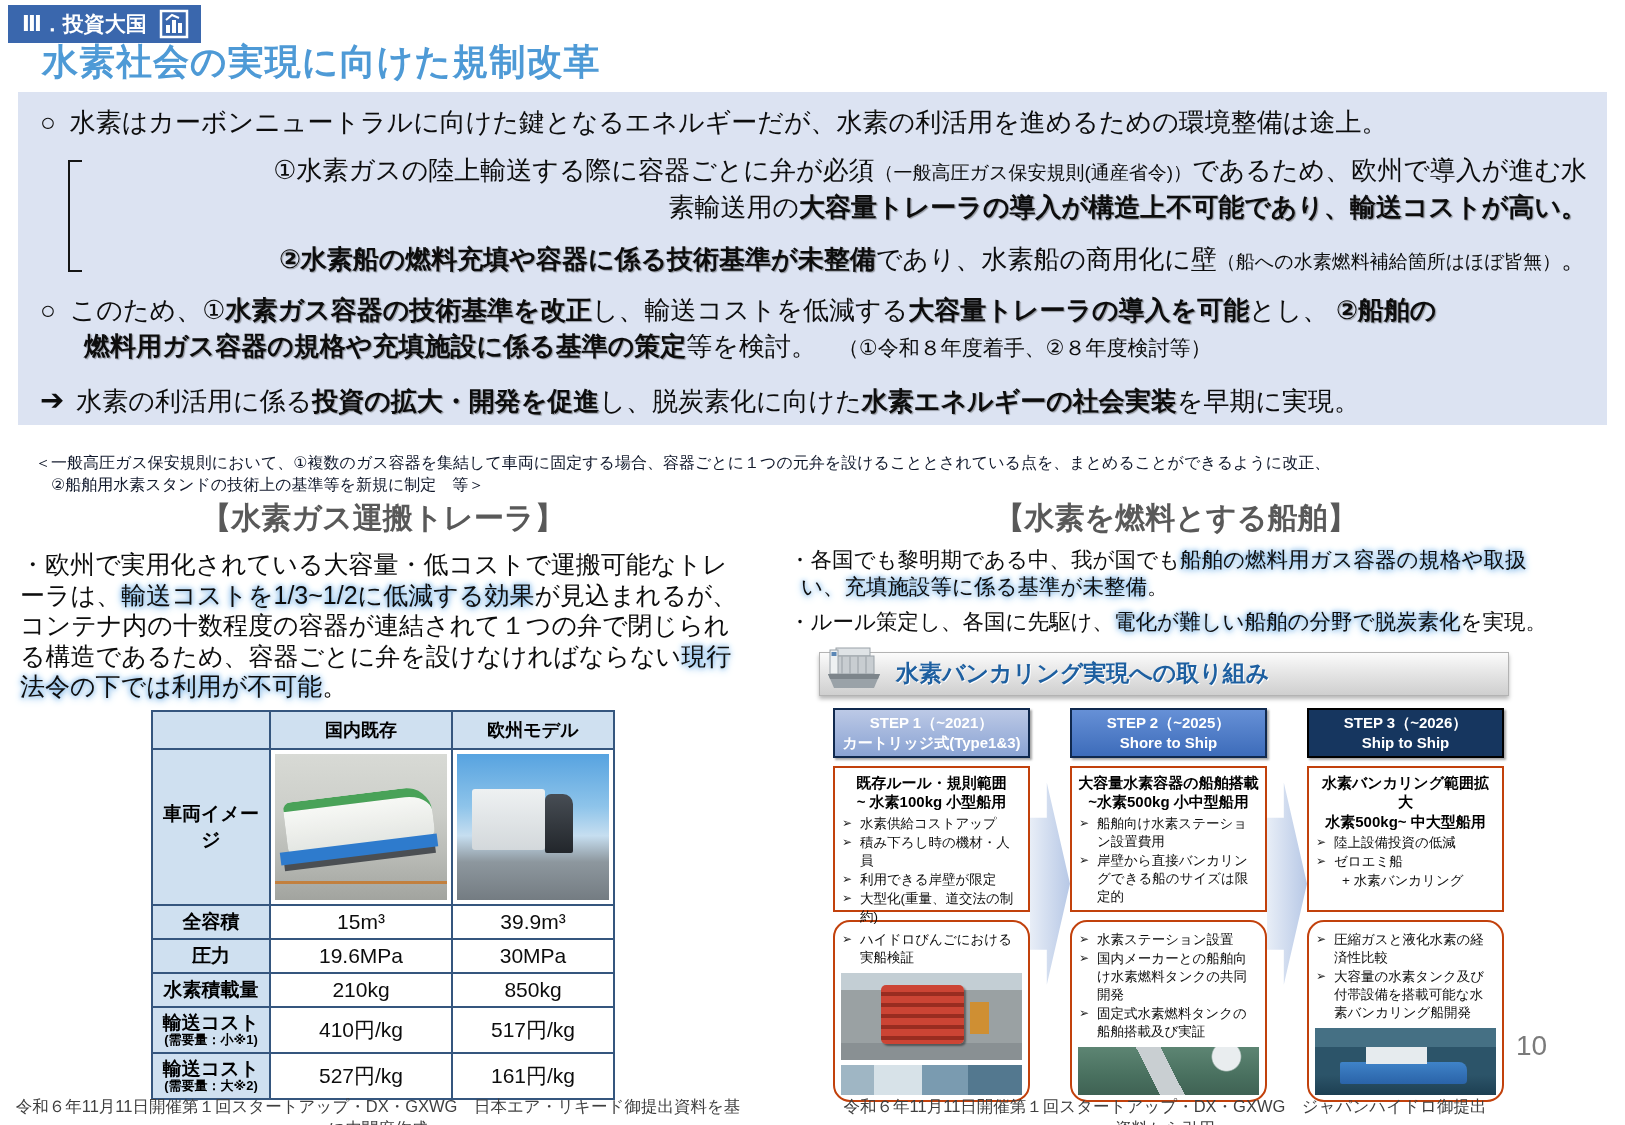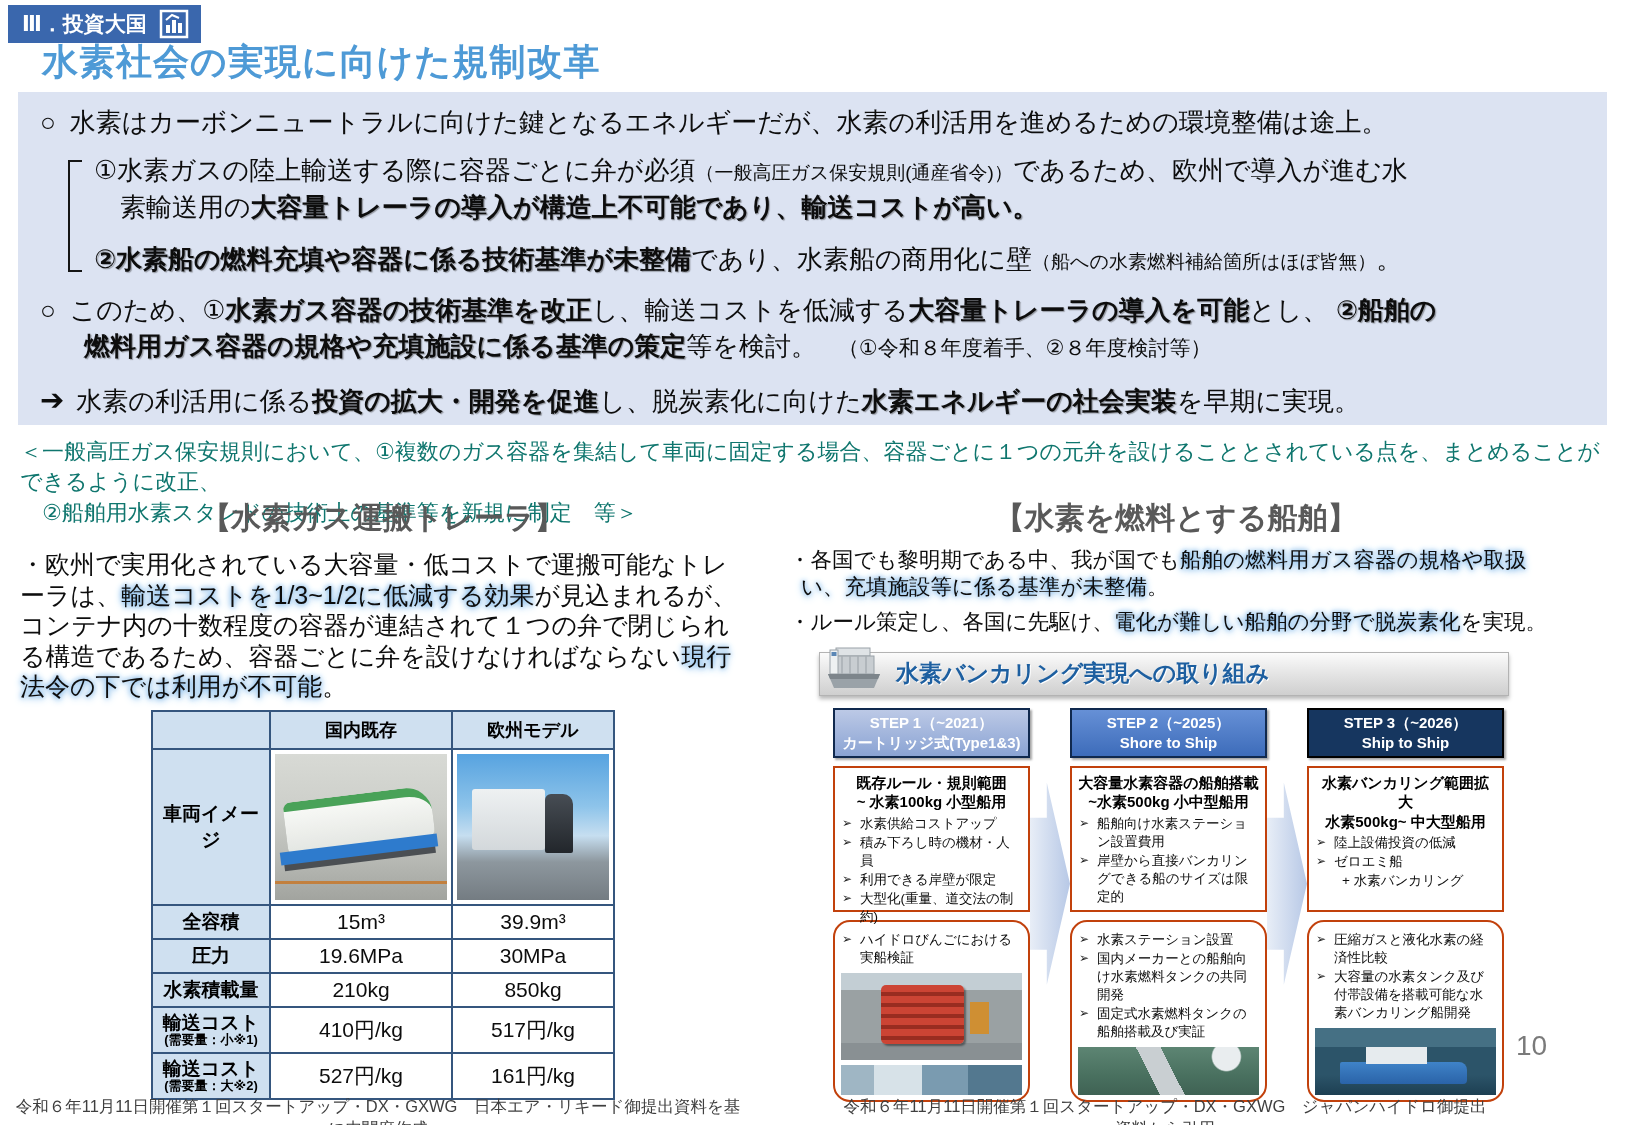--- a/index.html
+++ b/index.html
@@ -21,25 +21,25 @@
   .sumbox .sm{font-size:19px;}
   .sumbox .smm{font-size:21px;}
   .l1,.l2{padding-left:44px;text-indent:-44px;}
   .l3{padding-left:46px;text-indent:-46px;margin-top:16px !important;}
   .l2{margin-top:14px !important;}
   .circ{margin-right:14px;}
   .arr{font-weight:900;margin-right:12px;font-size:29px;}
   .bracket-group{position:relative;margin:12px 0 6px 28px;padding-left:26px;}
   .bracket{position:absolute;left:0;top:8px;bottom:6px;width:12px;
     border-left:2px solid #151515;border-top:2px solid #151515;border-bottom:2px solid #151515;}
-  .item{padding-left:26px;text-indent:-26px;}
+  .item{padding-left:26px;text-indent:-26px;text-align:right;}
   .item + .item{margin-top:16px !important;}
 
   
-  .note{position:absolute;left:20px;top:437px;width:1588px;margin:0;font-size:22px;line-height:1.38;color:#0f766e;}
+  .note{position:absolute;left:20px;top:437px;width:1588px;margin:15px;font-size:16px;line-height:1.38;color:#0f172a;}
 
   
   .col-left{position:absolute;left:20px;top:498px;width:726px;}
   .col-right{position:absolute;left:785px;top:498px;width:782px;}
   h2.colhead{margin:0;text-align:center;font-size:30px;font-weight:800;color:var(--c-heading_gray,#595959);}
   .hl{text-shadow:0 0 4px var(--c-hl_glow,#8fc0ec),0 0 6px var(--c-hl_glow,#8fc0ec),0 2px 8px var(--c-hl_glow,#8fc0ec);}
   .lpara{margin:10px 0 0;font-size:25px;line-height:1.22;color:#0d0d0d;}
   .rpara{margin:8px 0 0 4px;font-size:21.5px;line-height:1.25;color:#0d0d0d;
     white-space:pre-wrap;padding-left:12px;text-indent:-12px;}
 

